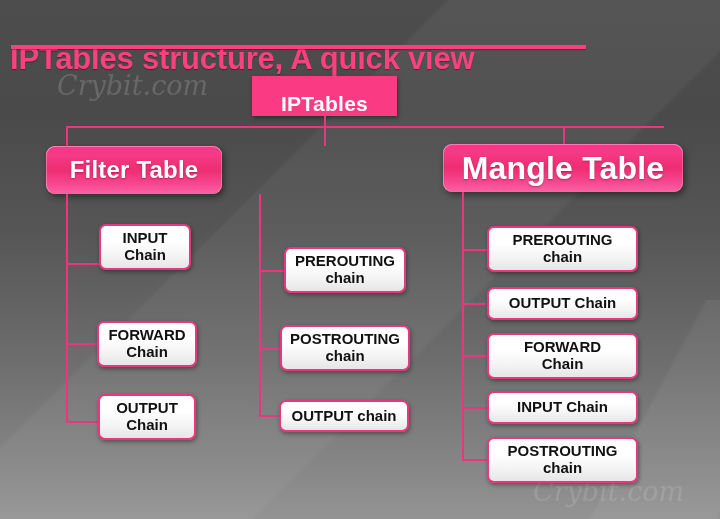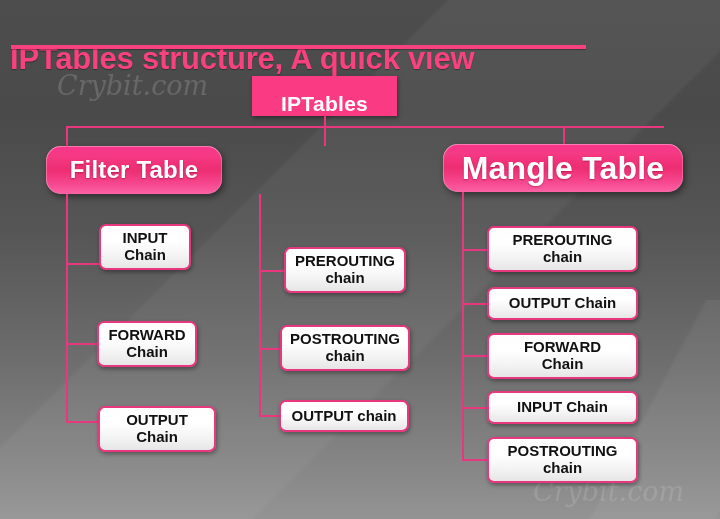--- a/index.html
+++ b/index.html
@@ -112,21 +112,21 @@
     color: #ffffff;
     font-size: 21px;
     font-weight: bold;
     letter-spacing: 0.3px;
   }
 
   
   .table-head {
     position: absolute;
     height: 48px;
-    border-radius: 15px;
+    border-radius: 9px;
     background:
       linear-gradient(180deg,
         #f9358a 0%,
         #f53a85 18%,
         #ee2d72 50%,
         #f6468e 78%,
         #fb62a4 100%);
     box-shadow:
       2px 3px 6px rgba(0,0,0,0.45),
       inset 0 1px 0 rgba(255,255,255,0.35),
@@ -218,21 +218,21 @@
   <div class="line line-h" style="left:66px; top:421px; width:34px;"></div>
 
   <div class="chain" style="left:99px; top:224px; width:92px;  height:46px;">
     <span class="label">INPUT
 Chain</span>
   </div>
   <div class="chain" style="left:97px; top:321px; width:100px; height:46px;">
     <span class="label">FORWARD
 Chain</span>
   </div>
-  <div class="chain" style="left:98px; top:406px; width:118px;  height:46px;">
+  <div class="chain" style="left:98px; top:394px; width:98px;  height:46px;">
     <span class="label">OUTPUT
 Chain</span>
   </div>
 
 
   <div class="line line-v" style="left:259px; top:194px; height:222px;"></div>
   <div class="line line-h" style="left:259px; top:270px; width:26px;"></div>
   <div class="line line-h" style="left:259px; top:348px; width:22px;"></div>
   <div class="line line-h" style="left:259px; top:415px; width:21px;"></div>
 

